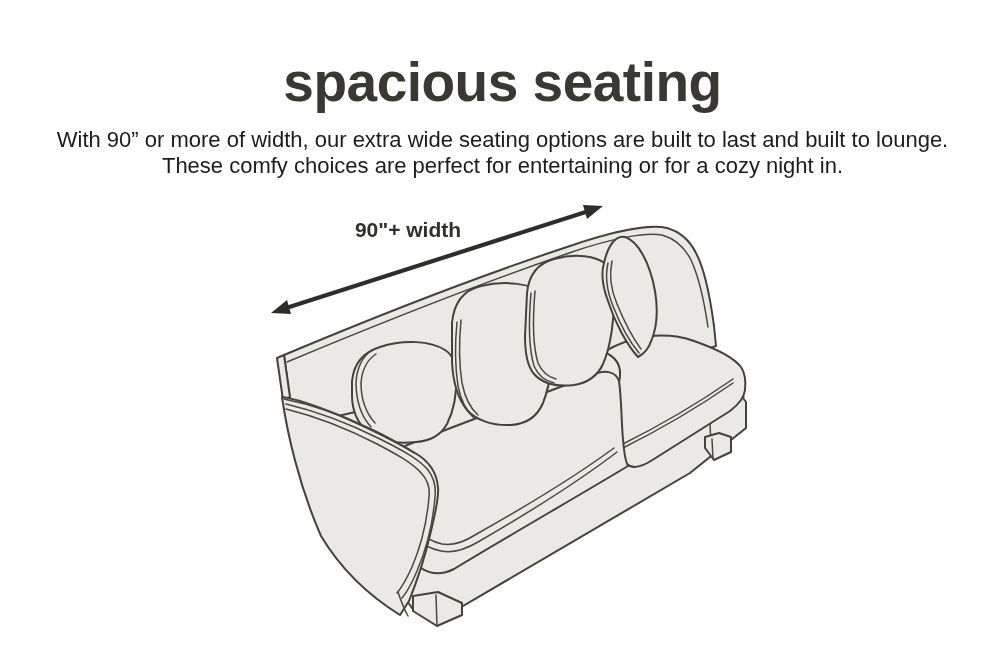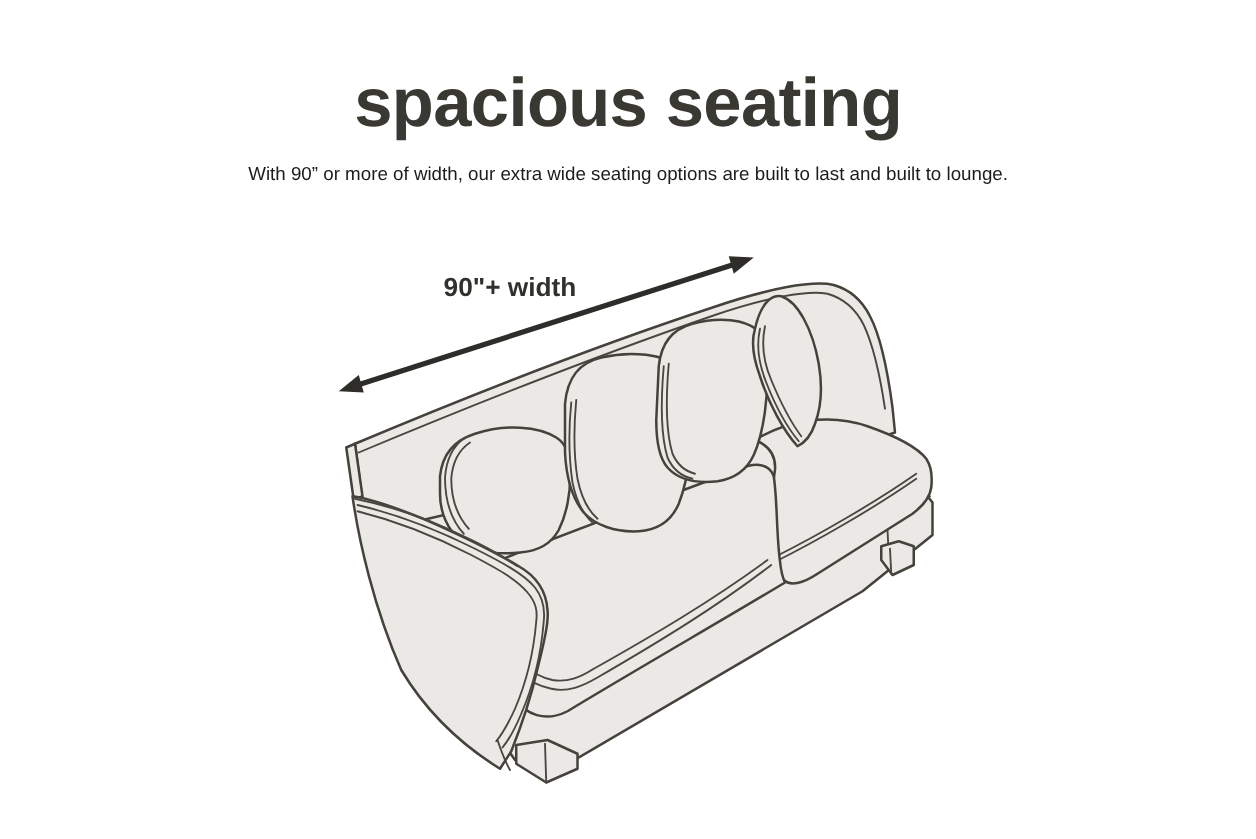--- a/index.html
+++ b/index.html
@@ -8,21 +8,21 @@
     font-family:"Liberation Sans",sans-serif;
   }
   .text-block{position:relative;z-index:2;text-align:center;}
   h1.page-title{
     margin:0;padding-top:52px;
     font-size:55px;font-weight:bold;letter-spacing:-0.5px;
     color:#3a3832;line-height:1.1;
   }
   .description{
     margin:14px auto 0 auto;width:900px;
-    font-size:15px;line-height:26px;color:#1d1c1a;
+    font-size:22px;line-height:26px;color:#1d1c1a;
   }
   .description p{margin:0;}
   figure.diagram{
     margin:0;position:absolute;left:0;top:0;width:1005px;height:671px;z-index:1;
   }
   svg{display:block;}
   .lineart{fill:#eae9e6;stroke:#45423c;stroke-width:2;stroke-linejoin:round;stroke-linecap:round;}
   .detail{fill:none;stroke:#4a4741;stroke-width:1.5;stroke-linejoin:round;stroke-linecap:round;}
   .arrow-shaft{stroke:#2f2d29;stroke-width:4.2;stroke-linecap:round;}
   .arrow-head{fill:#2f2d29;stroke:none;}
@@ -30,20 +30,21 @@
     font-family:"Liberation Sans",sans-serif;font-weight:bold;font-size:21px;fill:#32302b;
   }
 </style>
 </head>
 <body>
 
 <div class="text-block">
   <h1 class="page-title">spacious seating</h1>
   <div class="description">
     <p>With 90” or more of width, our extra wide seating options are built to last and built to lounge.</p>
+    <p>These comfy choices are perfect for entertaining or for a cozy night in.</p>
   </div>
 </div>
 
 <figure class="diagram">
   <svg width="1005" height="671" viewBox="0 0 1005 671" aria-hidden="true">
 
     <g>
       <line class="arrow-shaft" x1="283" y1="309" x2="592" y2="210"></line>
       <polygon class="arrow-head" points="271,313 291,314 287,300"></polygon>
       <polygon class="arrow-head" points="603,206 587,219 583,205"></polygon>

